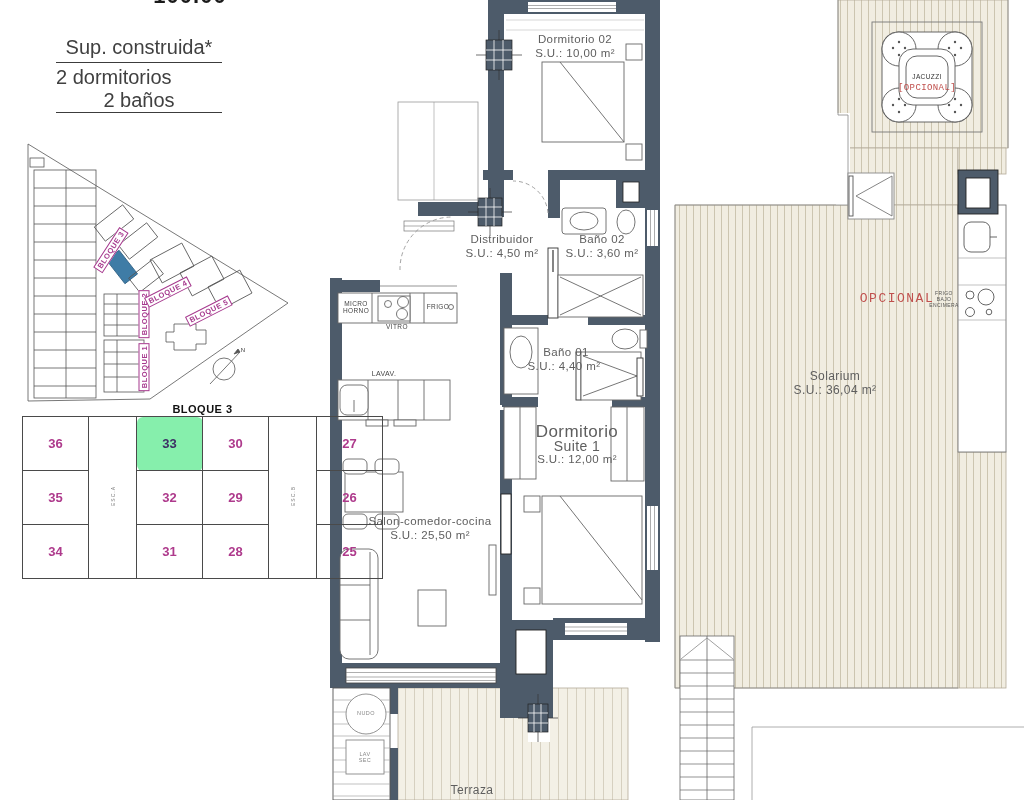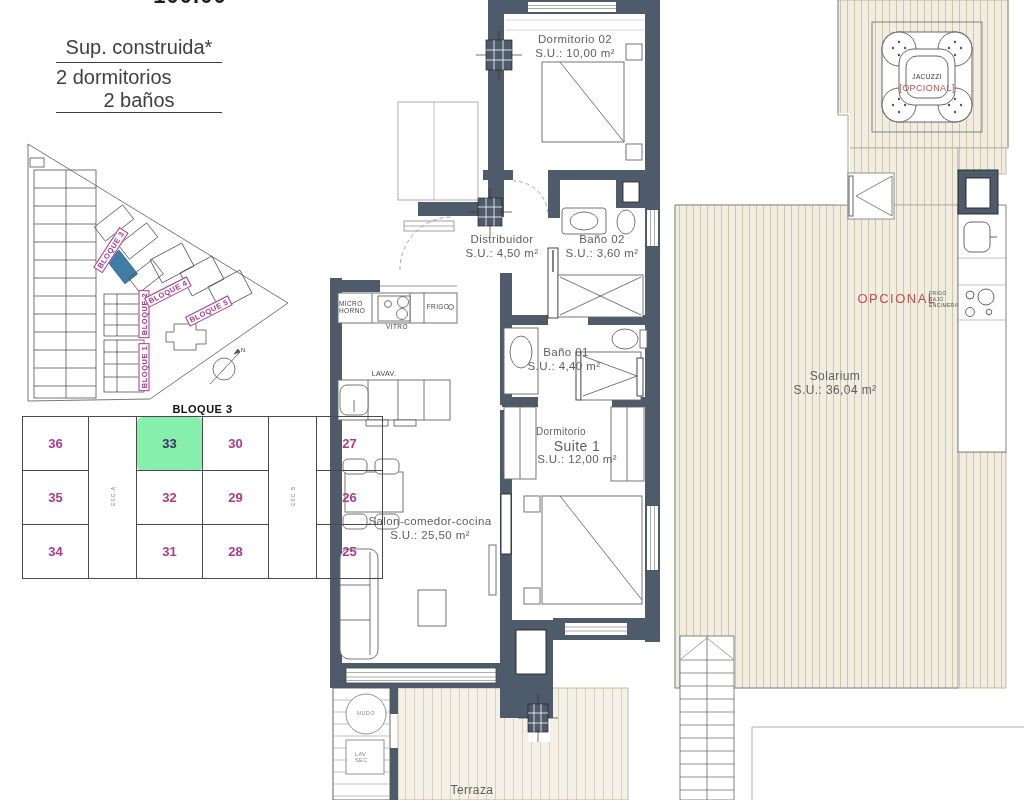--- a/index.html
+++ b/index.html
@@ -1,41 +1,41 @@
 <!DOCTYPE html>
 <html><head>
 <meta charset="utf-8">
 <style>
   html,body{margin:0;padding:0;background:#fff;}
   #canvas{position:relative;width:1024px;height:800px;overflow:hidden;background:#fff;
           font-family:"Liberation Sans",sans-serif;}
   svg{position:absolute;left:0;top:0;}
   .lbl{position:absolute;transform:translate(-50%,-50%);color:#5e5e5e;white-space:nowrap;
-       text-align:left;letter-spacing:0.4px;line-height:1.15;}
+       text-align:center;letter-spacing:0.4px;line-height:1.15;}
   .wrap{white-space:normal;}
   .bl{position:absolute;transform:translate(-50%,-50%) rotate(var(--r,0deg));
       font-size:7.5px;font-weight:bold;color:#a6398e;background:#fff;
       border:1px solid #a6398e;padding:0 2px;letter-spacing:0.5px;white-space:nowrap;}
   #clipnum{position:absolute;left:190px;top:-4px;transform:translate(-50%,-50%);
       font-size:22px;font-weight:bold;color:#1a1a1a;letter-spacing:1px;}
   #summary{position:absolute;left:56px;top:36px;width:166px;color:#404040;font-size:20px;}
   #summary .s1{display:block;text-align:center;padding-bottom:3px;border-bottom:1.5px solid #3c3c3c;}
   #summary .s2{display:block;text-align:left;padding-top:3px;}
   #summary .s3{display:block;text-align:center;border-bottom:1.5px solid #3c3c3c;}
   #unitTable{position:absolute;left:22px;top:403px;}
   #unitTable .title{font-size:11px;font-weight:bold;color:#111;text-align:center;
       letter-spacing:0.5px;margin-bottom:1px;}
   #unitTable table{border-collapse:collapse;}
   #unitTable td{border:1.3px solid #4a4a4a;width:29px;height:17px;text-align:center;
       font-weight:bold;font-size:13px;color:#ae3a8c;padding:18px;}
   #unitTable td.esc{width:11px;}
   #unitTable td.sel{background:#86efac;color:#3d3064;border-radius:6px;}
   .esc-txt{writing-mode:vertical-rl;transform:rotate(180deg);font-size:5px;
       font-weight:normal;color:#777;letter-spacing:1px;display:inline-block;}
-  .red{color:#c0504d;}
+  .red{color:#c0504d;font-family:Liberation Mono, monospace;}
 </style>
 </head>
 <body>
 
 <div id="canvas">
 
 <svg width="1024" height="800" viewBox="0 0 1024 800">
   <defs>
     <pattern id="deckS" width="7" height="10" patternUnits="userSpaceOnUse">
       <rect width="7" height="10" fill="#f1ede1"></rect>
@@ -348,21 +348,21 @@
 
 <div class="lbl" style="left:502px;top:240px;font-size:11.5px">Distribuidor</div>
 <div class="lbl" style="left:502px;top:254px;font-size:11.5px">S.U.: 4,50 m²</div>
 
 <div class="lbl" style="left:602px;top:240px;font-size:11.5px">Baño 02</div>
 <div class="lbl" style="left:602px;top:254px;font-size:11.5px">S.U.: 3,60 m²</div>
 
 <div class="lbl" style="left:566px;top:353px;font-size:11.5px">Baño 01</div>
 <div class="lbl" style="left:564px;top:367px;font-size:11.5px">S.U.: 4,40 m²</div>
 
-<div class="lbl" style="left:561px;top:432px;font-size:10px">Dormitorio</div>
+<div class="lbl" style="left:577px;top:432px;font-size:17px">Dormitorio</div>
 <div class="lbl" style="left:577px;top:446px;font-size:14px">Suite 1</div>
 <div class="lbl" style="left:577px;top:460px;font-size:11.5px">S.U.: 12,00 m²</div>
 
 <div class="lbl" style="left:430px;top:522px;font-size:11.5px">Salon-comedor-cocina</div>
 <div class="lbl" style="left:430px;top:536px;font-size:11.5px">S.U.: 25,50 m²</div>
 
 <div class="lbl" style="left:835px;top:377px;font-size:12px">Solarium</div>
 <div class="lbl" style="left:835px;top:391px;font-size:12px">S.U.: 36,04 m²</div>
 
 <div class="lbl" style="left:472px;top:791px;font-size:12px">Terraza</div>

